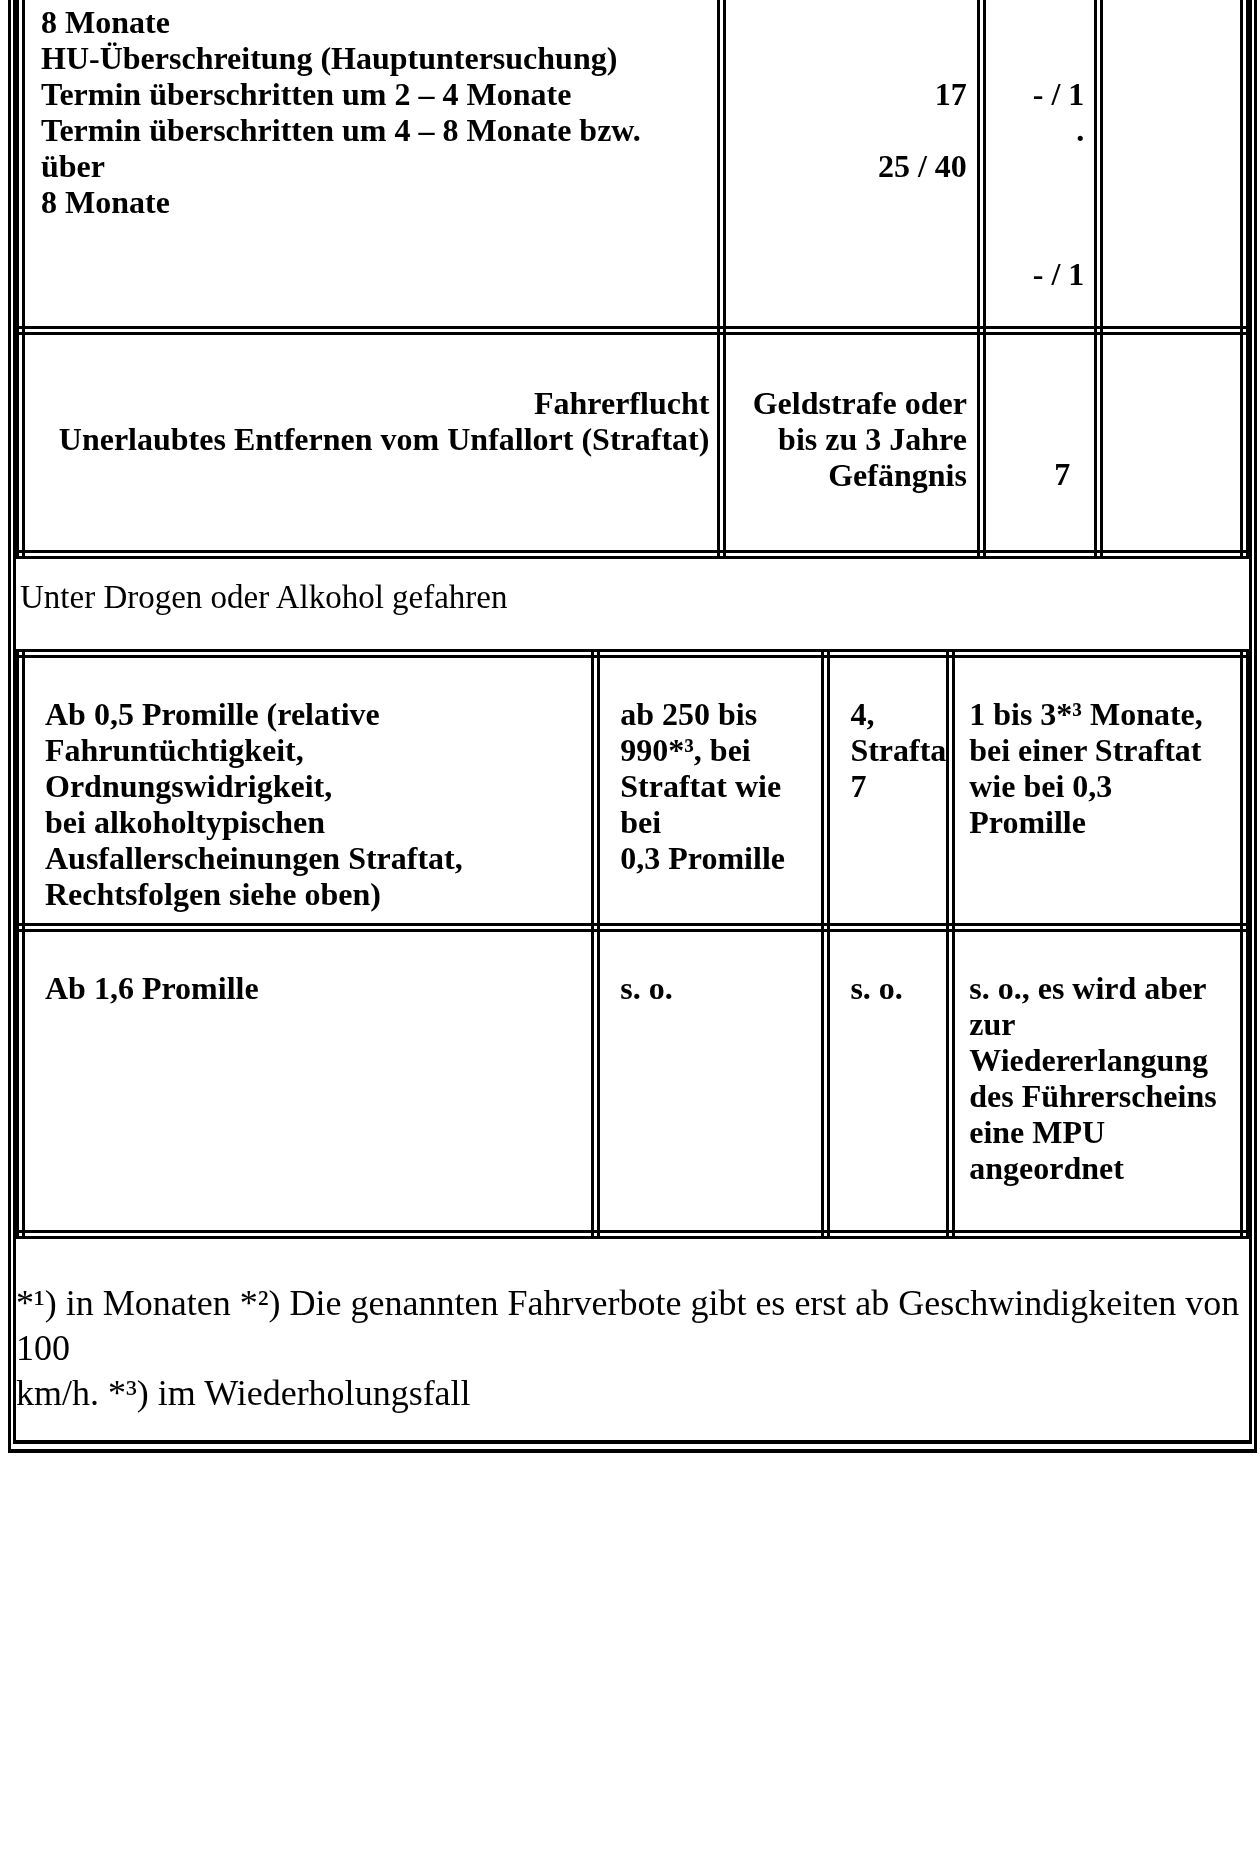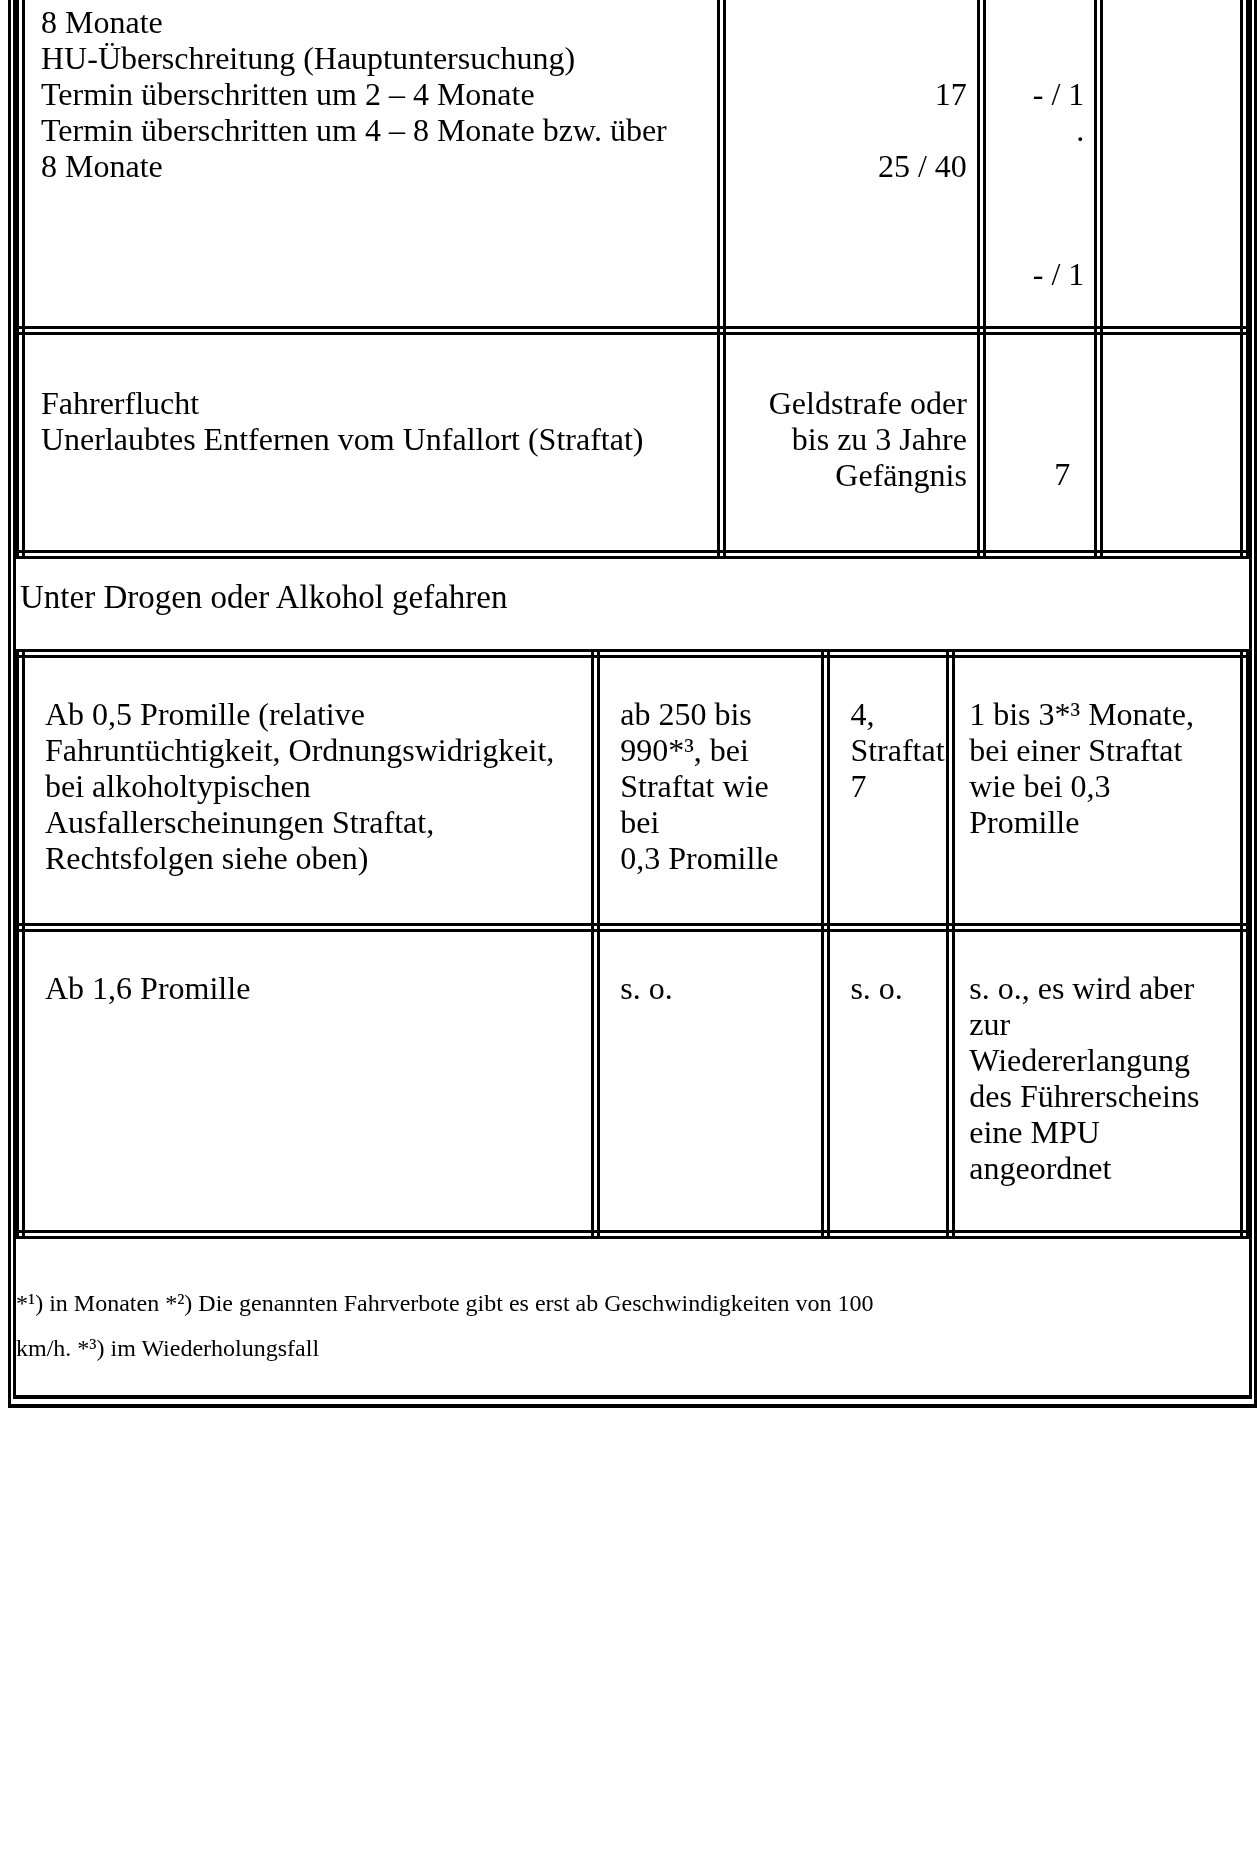--- a/index.html
+++ b/index.html
@@ -15,39 +15,40 @@
     border-left: 8px double #000;
     border-right: 8px double #000;
     border-bottom: 13px double #000;
     border-top: none;                
     background: #fff;
   }
   table {
     width: 100%;
     border-collapse: collapse;
     table-layout: fixed;
+    font-weight: bold;
   }
   td {
     border: 9px double #000;
     vertical-align: top;
     box-sizing: border-box;
     font-size: 32px;
     line-height: 36px;
     padding: 4px 8px 4px 16px;
     white-space: pre-line;
     overflow: hidden;
   }
   
   .t-top tr:first-child td { border-top: none; }
 
   
   .t-top .r1 td { height: 330px; }
   .t-top .r2 td { height: 224px; }
   .cell-right { text-align: right; padding-right: 10px; }
-  .r2 .pad-mid { padding-top: 50px; }
+  .r2 .pad-mid { padding-top: 50px; text-align: right; }
   .r2 .points-bottom {
     vertical-align: bottom;
     text-align: right;
     padding-right: 24px;
     padding-bottom: 58px;
   }
 
   .section-heading {
     font-weight: normal;
     font-size: 33px;
@@ -56,21 +57,21 @@
   }
 
   .t-alc td { padding: 38px 8px 8px 20px; }
   .t-alc .ra td { height: 236px; }
   .t-alc .rb td { height: 274px; }
   .t-alc .rc td { height: 197px; }
   .t-alc .rd td { height: 307px; }
   .t-alc .c4 { padding-left: 14px; padding-right: 2px; }
 
   .footnotes {
-    font-size: 24px;
+    font-size: 36px;
     line-height: 45px;
     padding: 42px 4px 24px 0;
     white-space: pre-line;
   }
 </style>
 </head>
 <body>
 
 <div class="doc-outer">
 

